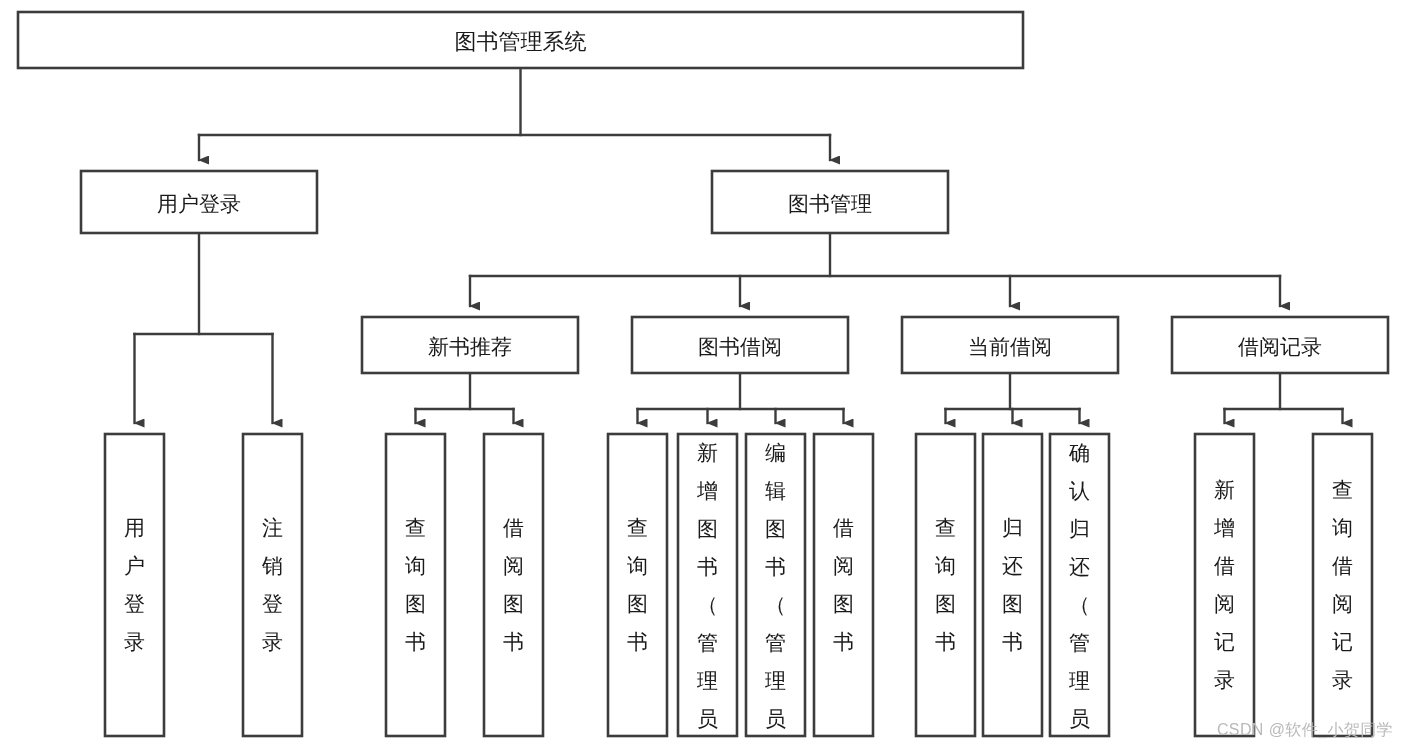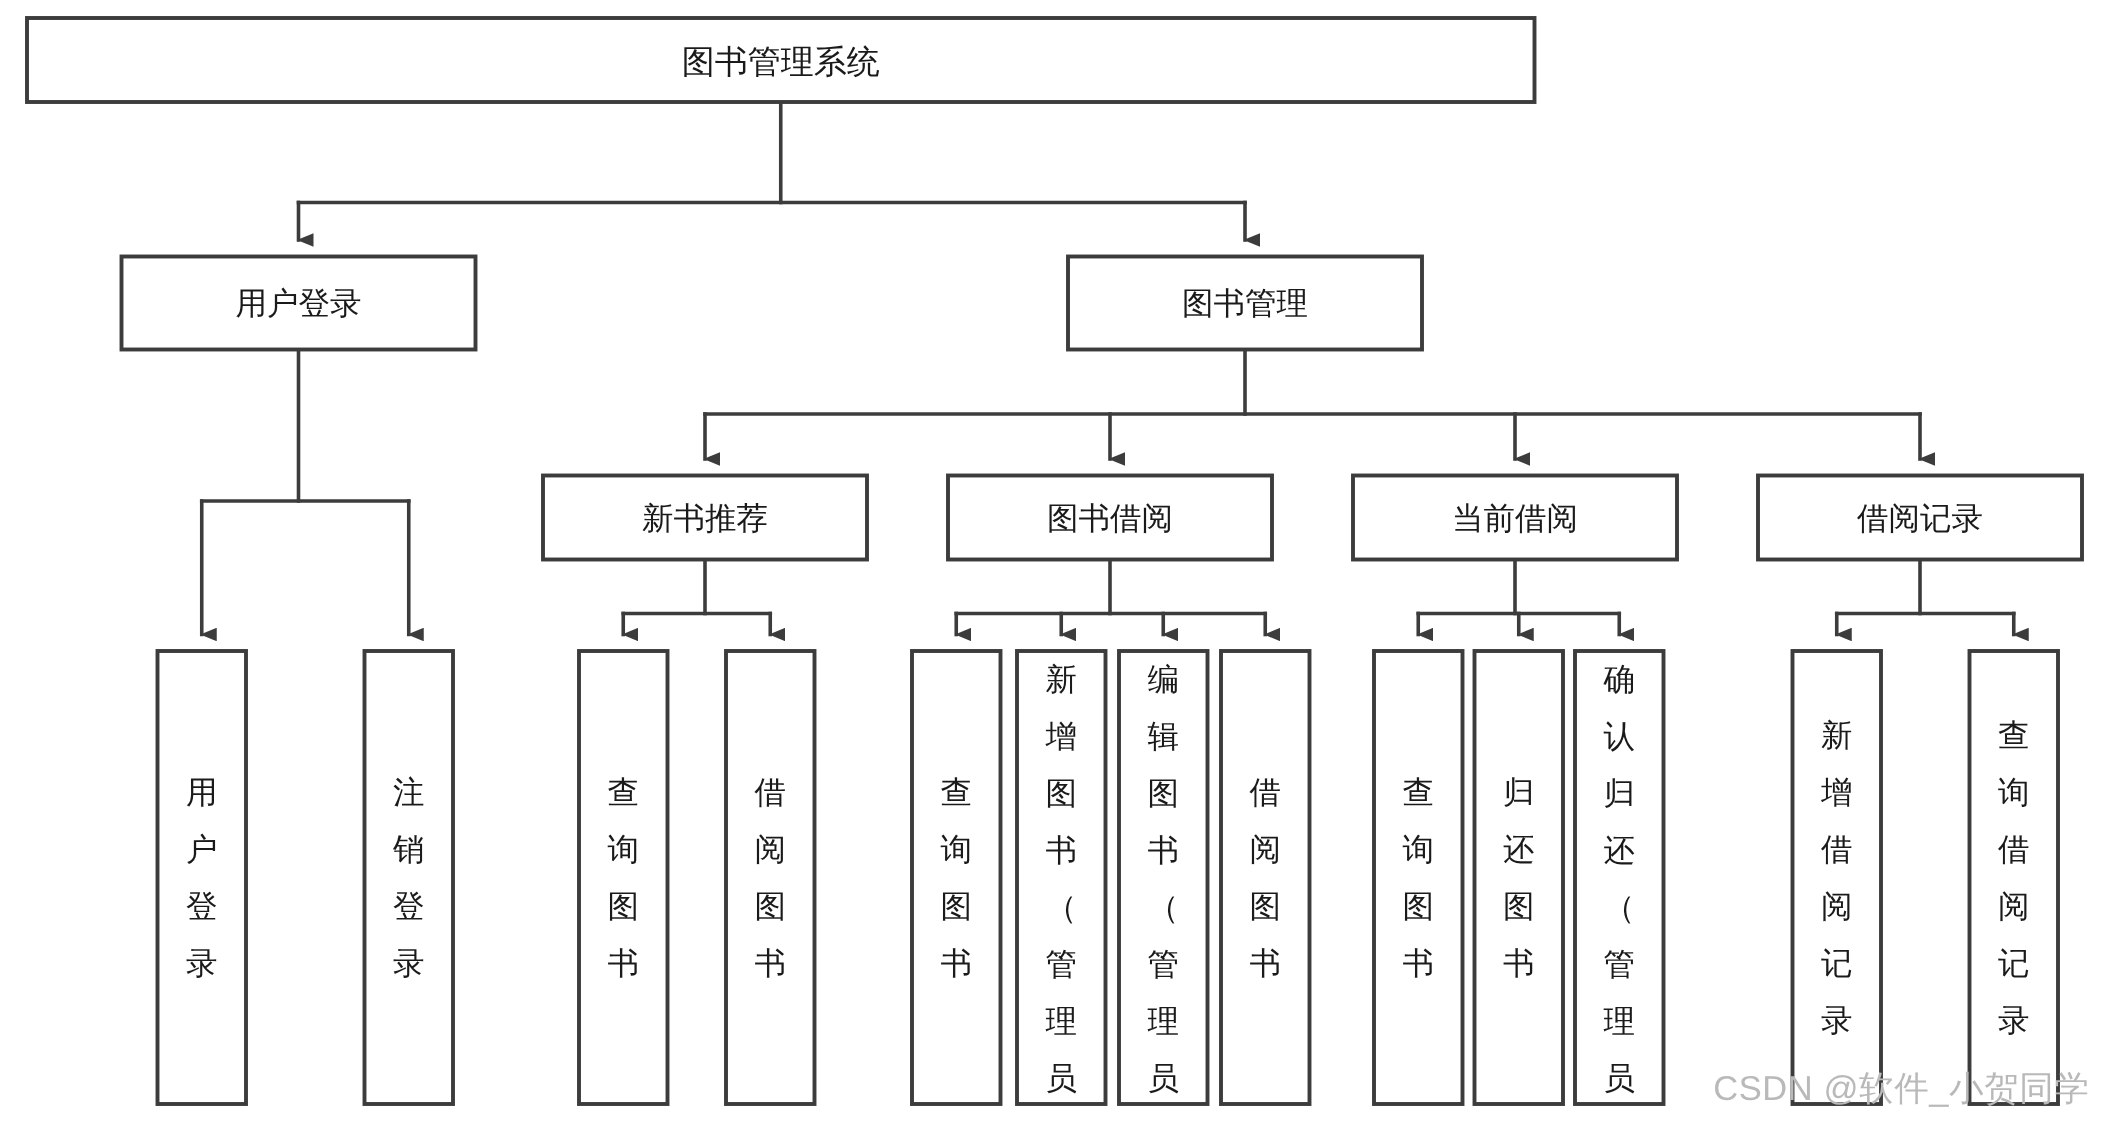--- a/index.html
+++ b/index.html
@@ -51,21 +51,21 @@
     font-family: "Liberation Sans", sans-serif;
     font-size: 21px;
     fill: #1a1a1a;
     text-anchor: middle;
   }
   .watermark {
     position: absolute;
     right: 12px;
     bottom: 6px;
     font-family: "Liberation Sans", sans-serif;
-    font-size: 23px;
+    font-size: 16px;
     color: #b9b9b9;
     white-space: nowrap;
     letter-spacing: 0.4px;
     user-select: none;
     margin-left: 12px;
   }
 </style>
 </head>
 <body>
 

